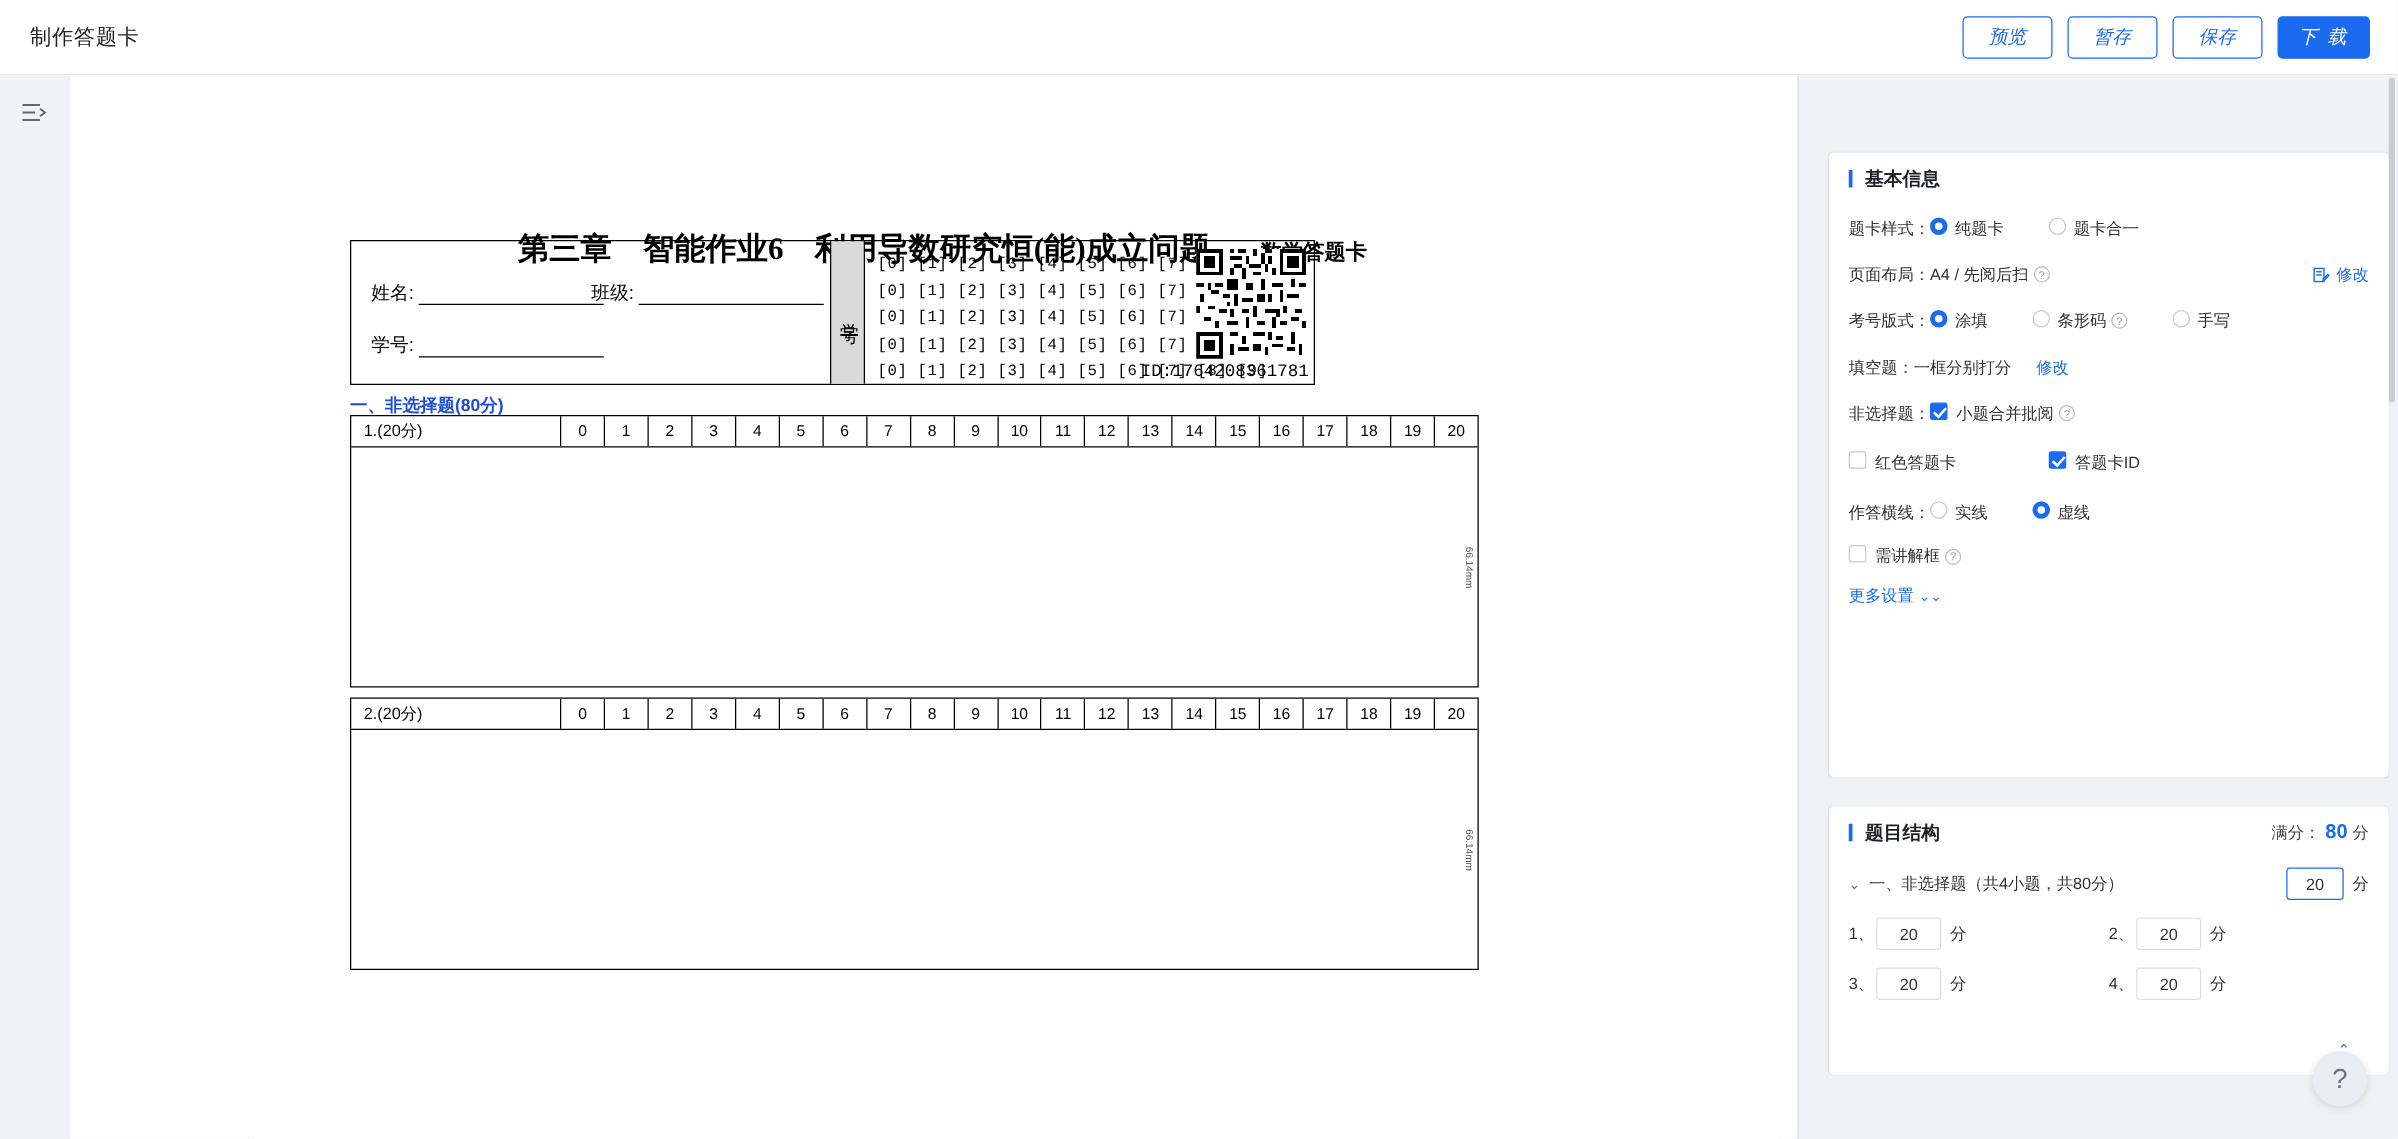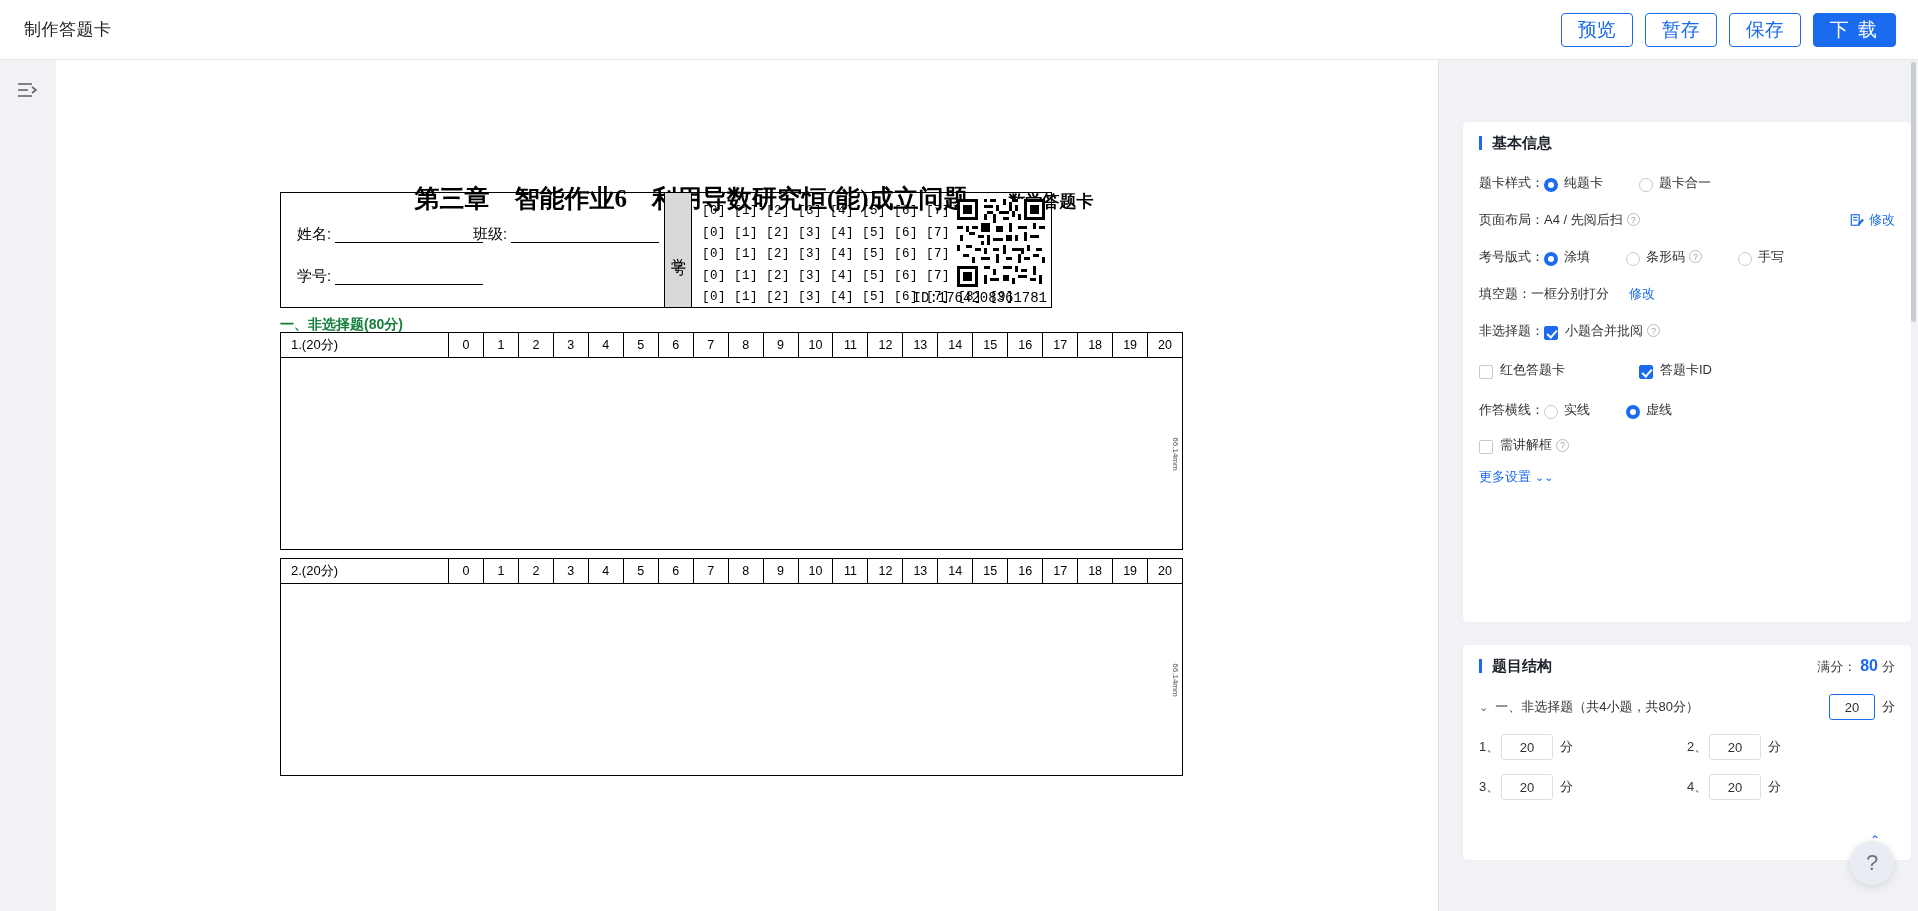--- a/index.html
+++ b/index.html
@@ -17,22 +17,22 @@
     display: flex; align-items: center; text-align: right;
   }
   .topbar-title {
     margin-left: 24px; font-size: 17px; color: #222; letter-spacing: .5px;
   }
   .topbar-actions {
     margin-left: auto; margin-right: 22px; display: flex; gap: 12px; align-items: center;
   }
   .btn {
     height: 34px; min-width: 72px; padding: 0 16px; border-radius: 4px;
-    font-size: 19px; display: flex; align-items: center; justify-content: center;
-    cursor: pointer; user-select: none;
+    font-size: 15px; display: flex; align-items: center; justify-content: center;
+    cursor: pointer; user-select: none; font-style: italic;
   }
   .btn-outline { border: 1px solid #1a6bf0; color: #1a6bf0; background: #fff; }
   .btn-primary { background: #1a6bf0; color: #fff; border: 1px solid #1a6bf0; letter-spacing: 2px; }
 
   
   .leftrail {
     position: absolute; top: 60px; left: 0; width: 56px; height: 851px;
     background: #f0f2f5;
   }
   .rail-icon {
@@ -91,21 +91,21 @@
   .qr {
     position: absolute; right: 6px; top: 6px; width: 88px; height: 88px;
   }
   .qr-id {
     position: absolute; right: 4px; bottom: 1px; font-size: 14px;
     font-family: "Liberation Mono", monospace; color: #000;
   }
 
   
   .sec-label {
-    position: absolute; left: 6px; top: 256px; font-size: 14px; font-weight: bold; color: #15803d; text-align: center;
+    position: absolute; left: 6px; top: 256px; font-size: 14px; font-weight: bold; color: #1d4ed8; text-align: center;
   }
 
   
   .qblock { position: absolute; left: 6px; width: 903px; border: 1px solid #000; }
   .q1 { top: 272px; height: 218px; }
   .q2 { top: 498px; height: 218px; }
   .qhead { height: 25px; display: flex; border-bottom: 1px solid #000; }
   .qhead-label {
     flex: 0 0 auto; width: 168px; font-size: 13px; display: flex; align-items: center;
     padding-left: 10px; border-right: 1px solid #000;
@@ -143,21 +143,21 @@
     width: 3px; height: 14px; background: #1a6bf0; margin-right: 10px;
   }
   .card-hd .txt { font-size: 15px; font-weight: bold; color: #1d2129; }
   .card-hd .right {
     margin-left: auto; margin-right: 16px; font-size: 13px; color: #444;
   }
   .card-hd .right b { color: #1a6bf0; font-size: 16px; margin: 0 4px; }
 
   .row { display: flex; align-items: center; padding: 0 16px; height: 37px; font-size: 13px; color: #303133; }
   .row .lbl { color: #303133; }
-  .radio, .cbox { display: flex; align-items: flex-end; cursor: pointer; }
+  .radio, .cbox { display: flex; align-items: flex-start; cursor: pointer; }
   .radio .dot {
     width: 14px; height: 14px; border-radius: 50%; border: 1px solid #c6c9cf;
     background: #fff; margin-right: 6px; position: relative;
   }
   .radio.on .dot { border-color: #1a6bf0; border-width: 4px; }
   .cbox .bx {
     width: 14px; height: 14px; border-radius: 2px; border: 1px solid #c6c9cf;
     background: #fff; margin-right: 7px; position: relative;
   }
   .cbox.on .bx { background: #1a6bf0; border-color: #1a6bf0; }

